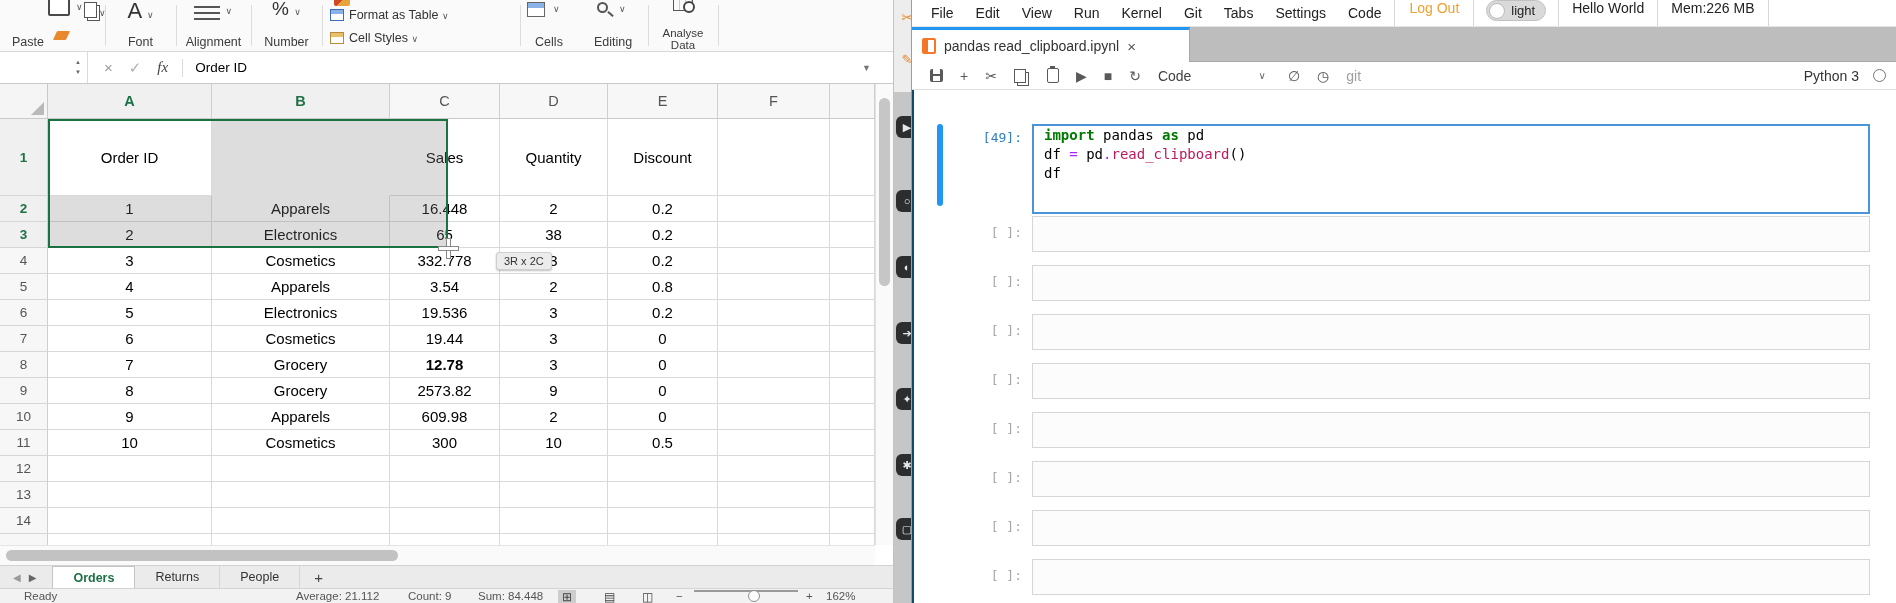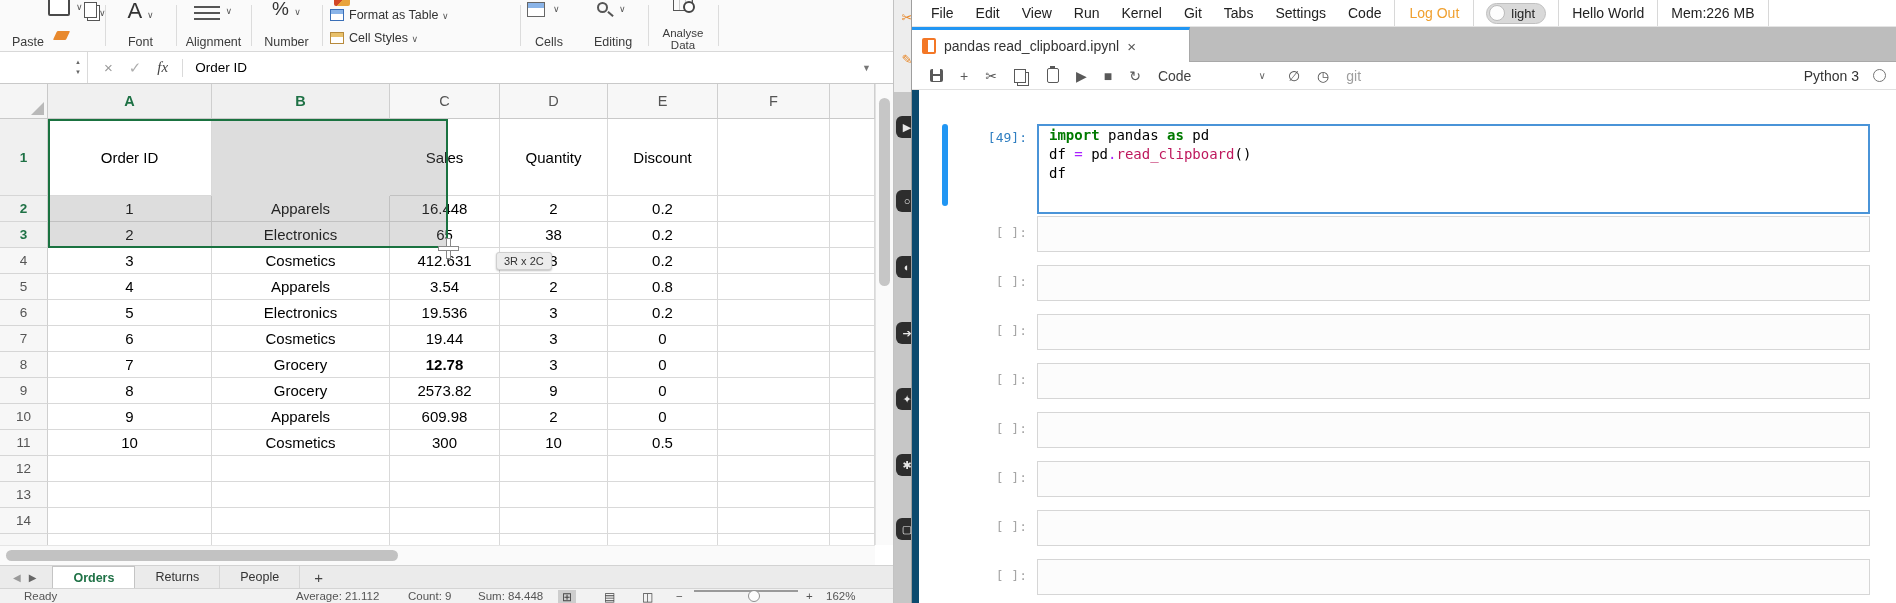--- a/index.html
+++ b/index.html
@@ -96,21 +96,21 @@
   
   #mid{position:absolute;left:893px;top:0;width:19px;height:603px;overflow:hidden;
     background:linear-gradient(#ededed 0 92px,#c6c6c6 92px);border-left:1px solid #c2c2c2;border-right:1px solid #9e9e9e}
   .mico{position:absolute;left:2px;width:22px;height:22px;border-radius:6px;background:#2d2d2d;color:#e8e8e8;
     display:flex;align-items:center;justify-content:center;font-size:11px}
   .mico.orange{background:transparent;color:#e8882a;font-size:13px}
 
   
   #jup{position:absolute;left:912px;top:0;width:984px;height:603px;background:#fff}
   .jmenu{position:absolute;left:0;top:0;width:984px;height:27px;background:#fff;border-bottom:1px solid #e4e4e4;
-    display:flex;align-items:center;font-size:14px;color:#222;padding-left:8px}
+    display:flex;font-size:14px;color:#222;padding-left:8px}
   .jmi{margin:0 11px;white-space:nowrap}
   .jdiv{width:1px;height:26px;background:#d8d8d8;margin:0 2px}
   .logout{color:#f0a02f;margin:0 12px;white-space:nowrap}
   .pill{display:flex;align-items:center;background:#d9d9d9;border:1px solid #c0c0c0;border-radius:11px;
     height:21px;padding:0 10px 0 2px;margin:0 10px}
   .knob{width:16px;height:16px;border-radius:50%;background:#fdfdfd;border:1px solid #bbb;margin-right:6px}
   .pill span{font-size:13px;color:#222}
 
   .jtabbar{position:absolute;left:0;top:27px;width:984px;height:35px;background:#bdbdbd;border-bottom:1px solid #a8a8a8}
   .jtab{position:absolute;left:0;top:0;width:278px;height:35px;background:#fff;border-top:3px solid #2196f3;
@@ -128,21 +128,21 @@
   .jico.save:after{content:"";position:absolute;left:3px;bottom:1px;width:7px;height:5px;background:#fff}
   .jico.copy{width:12px;height:14px;border:1.5px solid #595959;background:#fff;box-shadow:3px 3px 0 -1px #fff,3px 3px 0 0 #595959;margin-right:21px}
   .jico.paste{width:12px;height:15px;border:1.5px solid #595959;border-radius:2px;position:relative}
   .jico.paste:before{content:"";position:absolute;left:2px;top:-3px;width:5px;height:3px;background:#595959}
   .jselect{display:flex;align-items:center;justify-content:space-between;width:108px;margin-right:22px;color:#424242}
   .jselect .chev2{font-size:10px;color:#666}
   .gitlbl{color:#9e9e9e;margin-right:12px}
   .jright{margin-left:auto;display:flex;align-items:center;color:#333}
   .kcircle{width:13px;height:13px;border:1.5px solid #757575;border-radius:50%;margin-left:14px}
 
-  .jnb{position:absolute;left:0;top:90px;width:984px;height:513px;background:#fff;border-left:7px solid #0c4a6e}
+  .jnb{position:absolute;left:0;top:90px;width:984px;height:513px;background:#fff;border-left:2px solid #0c4a6e}
   .jbar{position:absolute;left:23px;top:34px;width:6px;height:82px;background:#2196f3;border-radius:3px}
   .jprompt{position:absolute;left:28px;width:80px;text-align:right;
     font-family:"DejaVu Sans Mono",monospace;font-size:13px;color:#307fc1}
   .jprompt.empty{color:#a6a6a6}
   .jcell{position:absolute;left:118px;right:26px;background:#fff}
   .jcell.active{top:34px;height:90px;border:2px solid #4a94d8;padding:0 10px}
   .jcell.emptyc{height:36px;border:1px solid #d6d6d6;background:#fcfcfc}
   .cline{font-family:"DejaVu Sans Mono",monospace;font-size:14px;line-height:19px;color:#000;white-space:pre}
   .tok-kw{color:#007a00;font-weight:bold}
   .tok-op{color:#aa22ff}
@@ -258,21 +258,21 @@
         <div class="cell" style="left: 48px; width: 164px; top: 138px; height: 26px;">2</div>
         <div class="cell" style="left: 212px; width: 178px; top: 138px; height: 26px;">Electronics</div>
         <div class="cell" style="left: 390px; width: 110px; top: 138px; height: 26px;">65</div>
         <div class="cell" style="left: 500px; width: 108px; top: 138px; height: 26px;">38</div>
         <div class="cell" style="left: 608px; width: 110px; top: 138px; height: 26px;">0.2</div>
         <div class="cell" style="left: 718px; width: 112px; top: 138px; height: 26px;"></div>
         <div class="cell" style="left: 830px; width: 45px; top: 138px; height: 26px;"></div>
         <div class="rh" style="top: 164px; height: 26px;">4</div>
         <div class="cell" style="left: 48px; width: 164px; top: 164px; height: 26px;">3</div>
         <div class="cell" style="left: 212px; width: 178px; top: 164px; height: 26px;">Cosmetics</div>
-        <div class="cell" style="left: 390px; width: 110px; top: 164px; height: 26px;">412.631</div>
+        <div class="cell" style="left: 390px; width: 110px; top: 164px; height: 26px;">332.778</div>
         <div class="cell" style="left: 500px; width: 108px; top: 164px; height: 26px;">3</div>
         <div class="cell" style="left: 608px; width: 110px; top: 164px; height: 26px;">0.2</div>
         <div class="cell" style="left: 718px; width: 112px; top: 164px; height: 26px;"></div>
         <div class="cell" style="left: 830px; width: 45px; top: 164px; height: 26px;"></div>
         <div class="rh" style="top: 190px; height: 26px;">5</div>
         <div class="cell" style="left: 48px; width: 164px; top: 190px; height: 26px;">4</div>
         <div class="cell" style="left: 212px; width: 178px; top: 190px; height: 26px;">Apparels</div>
         <div class="cell" style="left: 390px; width: 110px; top: 190px; height: 26px;">3.54</div>
         <div class="cell" style="left: 500px; width: 108px; top: 190px; height: 26px;">2</div>
         <div class="cell" style="left: 608px; width: 110px; top: 190px; height: 26px;">0.8</div>

